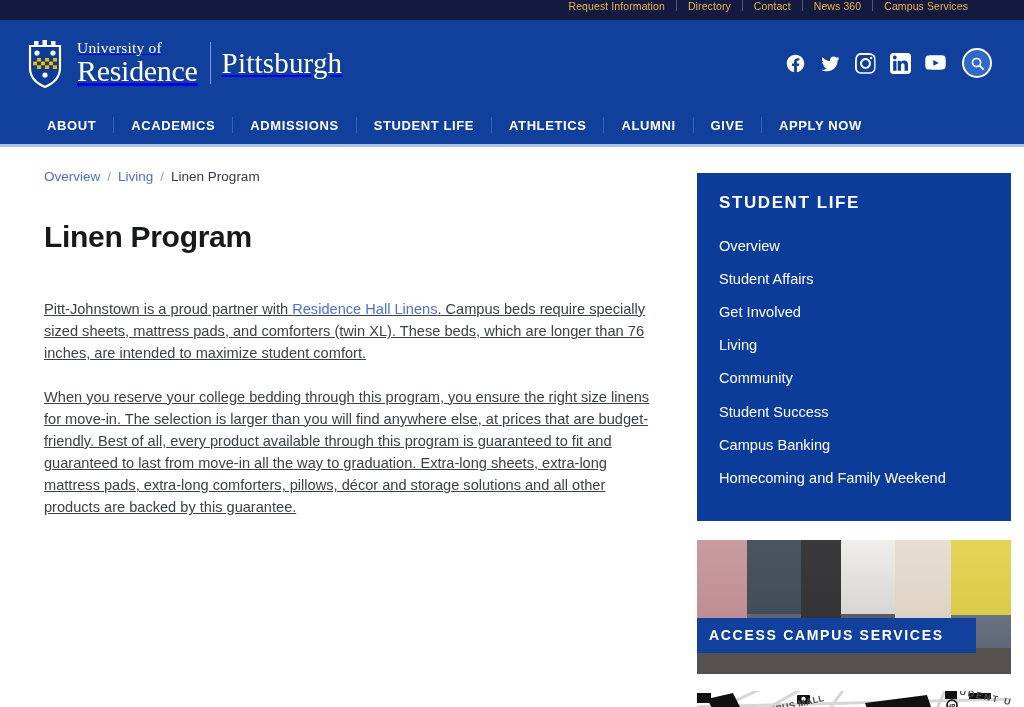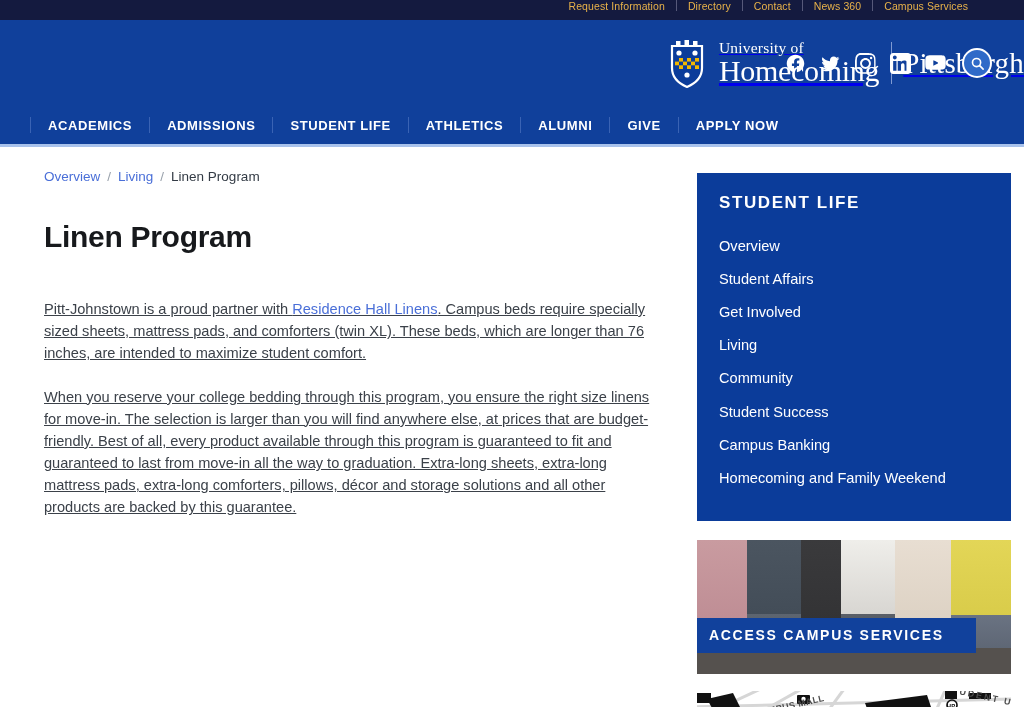--- a/index.html
+++ b/index.html
@@ -35,21 +35,20 @@
     background: #56597a;
   }
 
   
   .header {
     background: #10409b;
     height: 86px;
     position: relative;
     display: flex;
     align-items: center;
-    justify-content: flex-end;
   }
   .logo-wrap {
     display: flex;
     align-items: center;
     margin-left: 24px;
   }
   .crest { width: 42px; height: 50px; flex: none; }
   .logo-text {
     margin-left: 11px;
     color: #ffffff;
@@ -281,21 +280,21 @@
         <rect x="29" y="23.6" width="4" height="3.7"></rect>
         <rect x="9" y="27.3" width="4" height="3.7"></rect>
         <rect x="17" y="27.3" width="4" height="3.7"></rect>
         <rect x="25" y="27.3" width="4" height="3.7"></rect>
       </g>
       <circle cx="21" cy="37" r="2.6" fill="#ffffff"></circle>
     </svg>
     <div class="logo-text">
       <span class="logo-left">
         <span class="logo-univ">University of</span>
-        <span class="logo-pitt">Homecoming</span>
+        <span class="logo-pitt">Residence</span>
       </span>
       <span class="logo-divider"></span>
       <span class="logo-campus">Pittsburgh</span>
     </div>
   </a>
 
   <div class="social-row">
     <a href="#">
       <svg class="social-icon" viewBox="0 0 24 24">
           <path d="M12 2C6.5 2 2 6.5 2 12c0 5 3.7 9.1 8.4 9.9v-7H7.9V12h2.5V9.8c0-2.5 1.5-3.9 3.8-3.9 1.1 0 2.2.2 2.2.2v2.4h-1.2c-1.2 0-1.6.8-1.6 1.6V12h2.7l-.4 2.9h-2.3v7C18.3 21.1 22 17 22 12c0-5.5-4.5-10-10-10z"></path>
@@ -326,20 +325,21 @@
     <div class="search-btn">
       <svg width="15" height="15" viewBox="0 0 24 24" fill="none" stroke="#ffffff" stroke-width="2.6">
         <circle cx="10.5" cy="10.5" r="6.5"></circle>
         <line x1="15.5" y1="15.5" x2="21" y2="21" stroke-linecap="round"></line>
       </svg>
     </div>
   </div>
 </div>
 
 <div class="main-nav">
+  <a class="nav-item" href="#">ABOUT</a>
   <div class="nav-sep"></div>
   <a class="nav-item" href="#">ACADEMICS</a>
   <div class="nav-sep"></div>
   <a class="nav-item" href="#">ADMISSIONS</a>
   <div class="nav-sep"></div>
   <a class="nav-item" href="#">STUDENT LIFE</a>
   <div class="nav-sep"></div>
   <a class="nav-item" href="#">ATHLETICS</a>
   <div class="nav-sep"></div>
   <a class="nav-item" href="#">ALUMNI</a>

